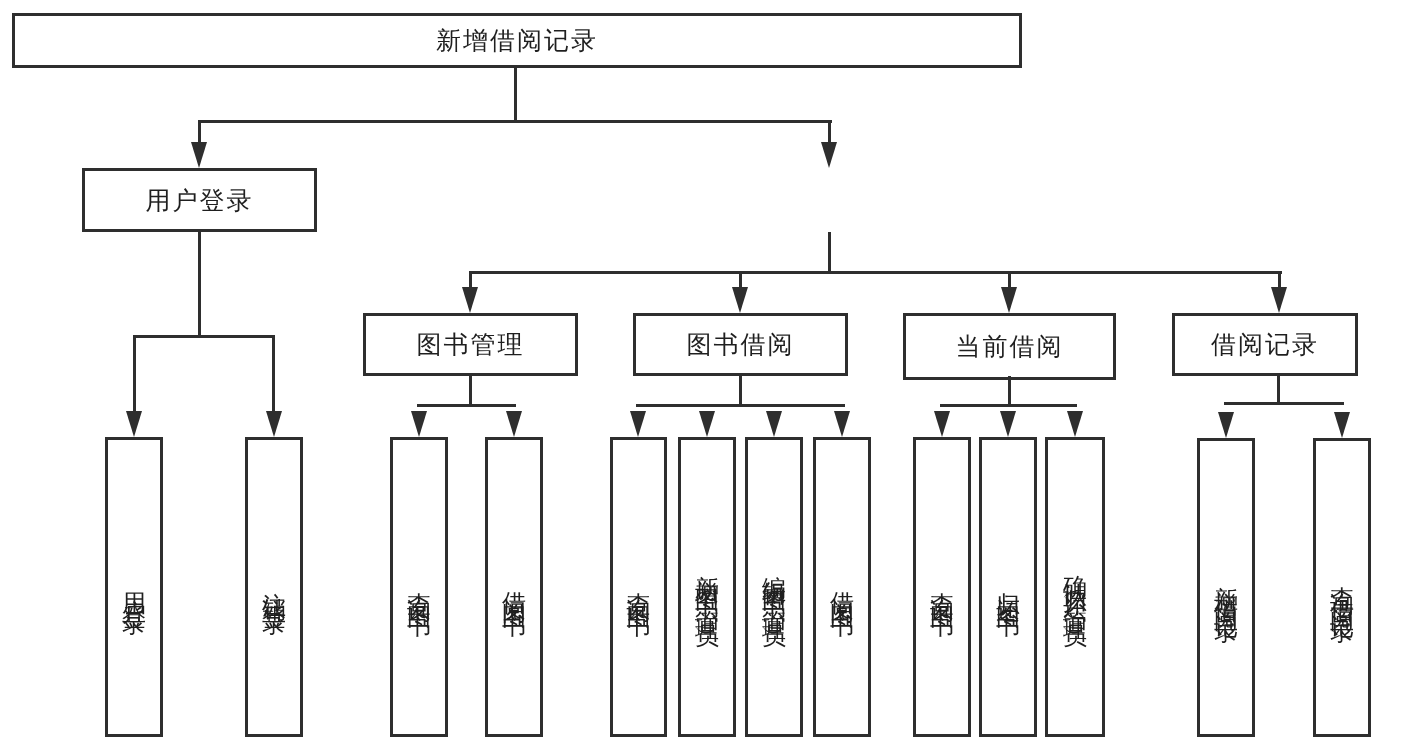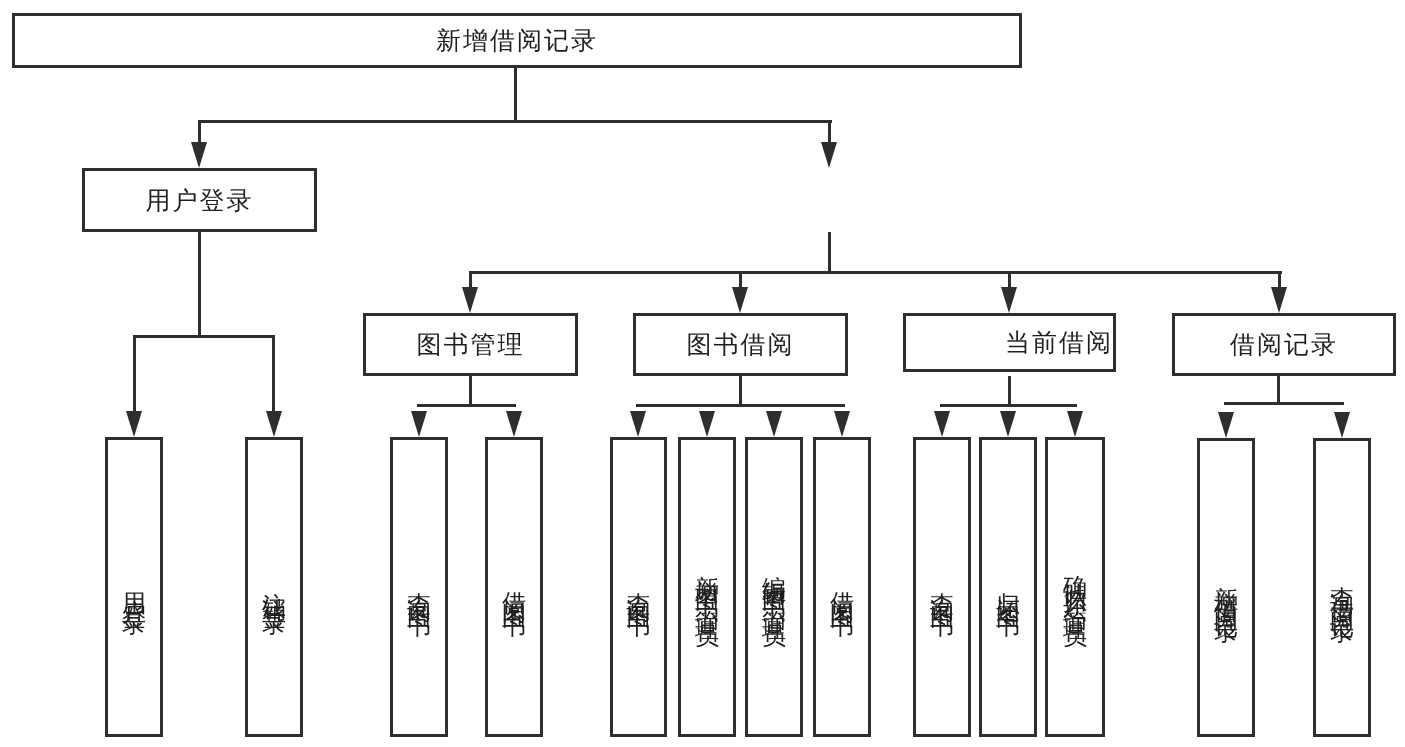--- a/index.html
+++ b/index.html
@@ -82,24 +82,24 @@
     <div class="arrow" style="left:1001px;top:287px;"></div>
     <div class="arrow" style="left:1271px;top:287px;"></div>
   </div>
 
   <div class="box" style="left:363px;top:313px;width:215px;height:63px;">
     <span>图书管理</span>
   </div>
   <div class="box" style="left:633px;top:313px;width:215px;height:63px;justify-content:center;">
     <span>图书借阅</span>
   </div>
-  <div class="box" style="left:903px;top:313px;width:213px;height:59px;justify-content:flex-end;">
+  <div class="box" style="left:903px;top:313px;width:213px;height:67px;">
     <span>当前借阅</span>
   </div>
-  <div class="box" style="left:1172px;top:313px;width:224px;height:63px;">
+  <div class="box" style="left:1172px;top:313px;width:186px;height:63px;">
     <span>借阅记录</span>
   </div>
 
   <div>
     <div class="seg v" style="left:469px;top:376px;height:31px;"></div>
     <div class="seg h" style="left:417px;top:404px;width:99px;"></div>
     <div class="arrow" style="left:411px;top:411px;"></div>
     <div class="arrow" style="left:506px;top:411px;"></div>
   </div>
 

